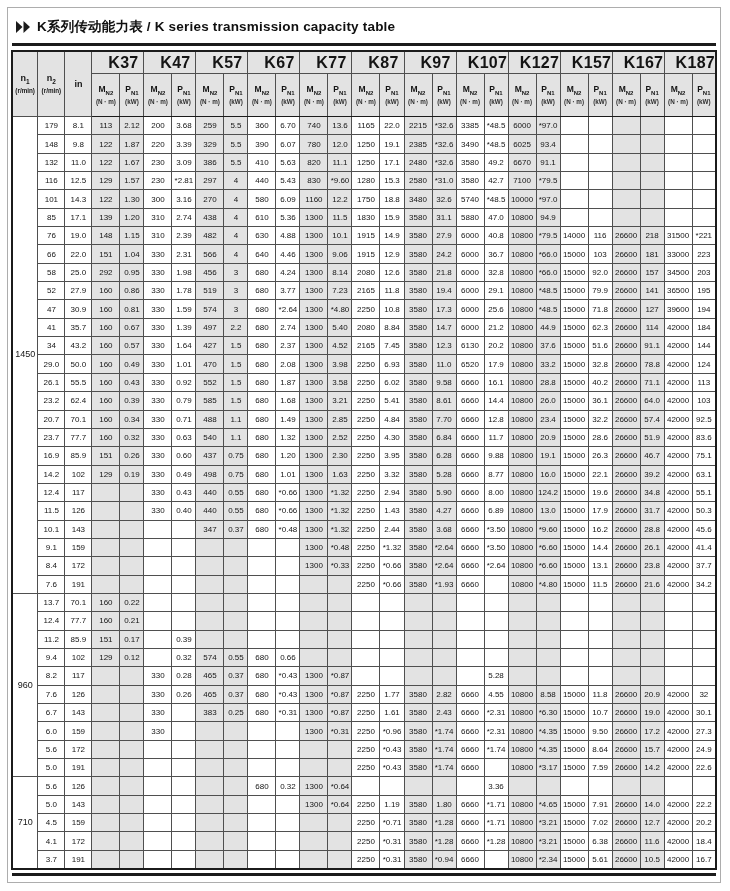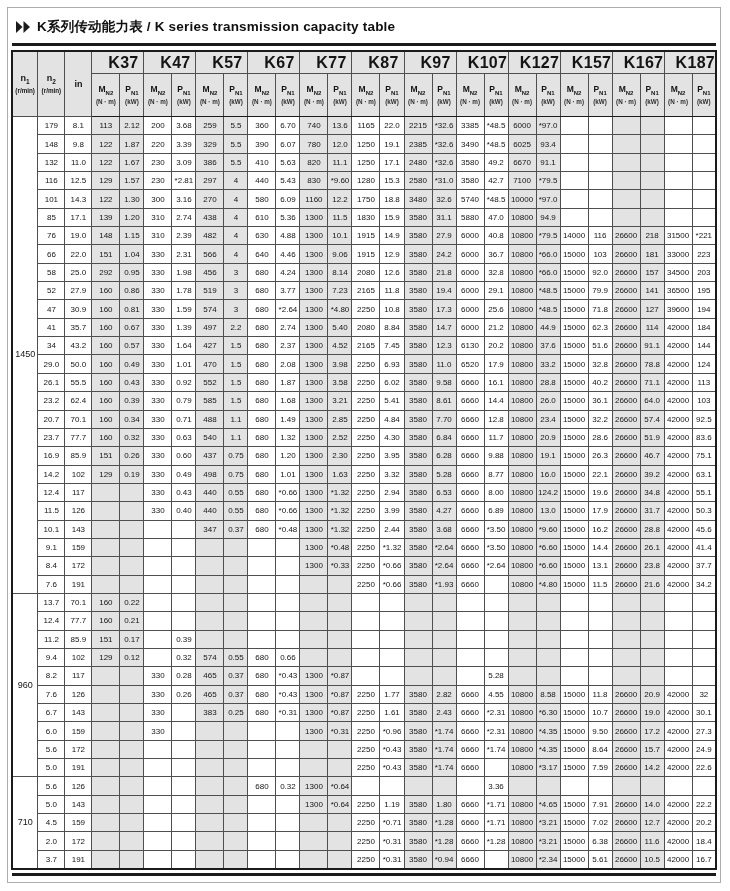--- a/index.html
+++ b/index.html
@@ -791,21 +791,21 @@
           <td class="p">0.43</td>
           <td class="m shade">440</td>
           <td class="p shade">0.55</td>
           <td class="m">680</td>
           <td class="p">*0.66</td>
           <td class="m shade">1300</td>
           <td class="p shade">*1.32</td>
           <td class="m">2250</td>
           <td class="p">2.94</td>
           <td class="m shade">3580</td>
-          <td class="p shade">6.53</td>
+          <td class="p shade">5.90</td>
           <td class="m">6660</td>
           <td class="p">8.00</td>
           <td class="m shade">10800</td>
           <td class="p shade">124.2</td>
           <td class="m">15000</td>
           <td class="p">19.6</td>
           <td class="m shade">26600</td>
           <td class="p shade">34.8</td>
           <td class="m">42000</td>
           <td class="p">55.1</td>
@@ -817,21 +817,21 @@
           <td class="p shade"></td>
           <td class="m">330</td>
           <td class="p">0.40</td>
           <td class="m shade">440</td>
           <td class="p shade">0.55</td>
           <td class="m">680</td>
           <td class="p">*0.66</td>
           <td class="m shade">1300</td>
           <td class="p shade">*1.32</td>
           <td class="m">2250</td>
-          <td class="p">3.99</td>
+          <td class="p">1.43</td>
           <td class="m shade">3580</td>
           <td class="p shade">4.27</td>
           <td class="m">6660</td>
           <td class="p">6.89</td>
           <td class="m shade">10800</td>
           <td class="p shade">13.0</td>
           <td class="m">15000</td>
           <td class="p">17.9</td>
           <td class="m shade">26600</td>
           <td class="p shade">31.7</td>
@@ -1310,21 +1310,21 @@
           <td class="m shade">10800</td>
           <td class="p shade">*3.21</td>
           <td class="m">15000</td>
           <td class="p">7.02</td>
           <td class="m shade">26600</td>
           <td class="p shade">12.7</td>
           <td class="m">42000</td>
           <td class="p">20.2</td>
         </tr>
         <tr>
-          <td class="speed">2.0</td>
+          <td class="speed">4.1</td>
           <td class="speed">172</td>
           <td class="m shade"></td>
           <td class="p shade"></td>
           <td class="m"></td>
           <td class="p"></td>
           <td class="m shade"></td>
           <td class="p shade"></td>
           <td class="m"></td>
           <td class="p"></td>
           <td class="m shade"></td>

